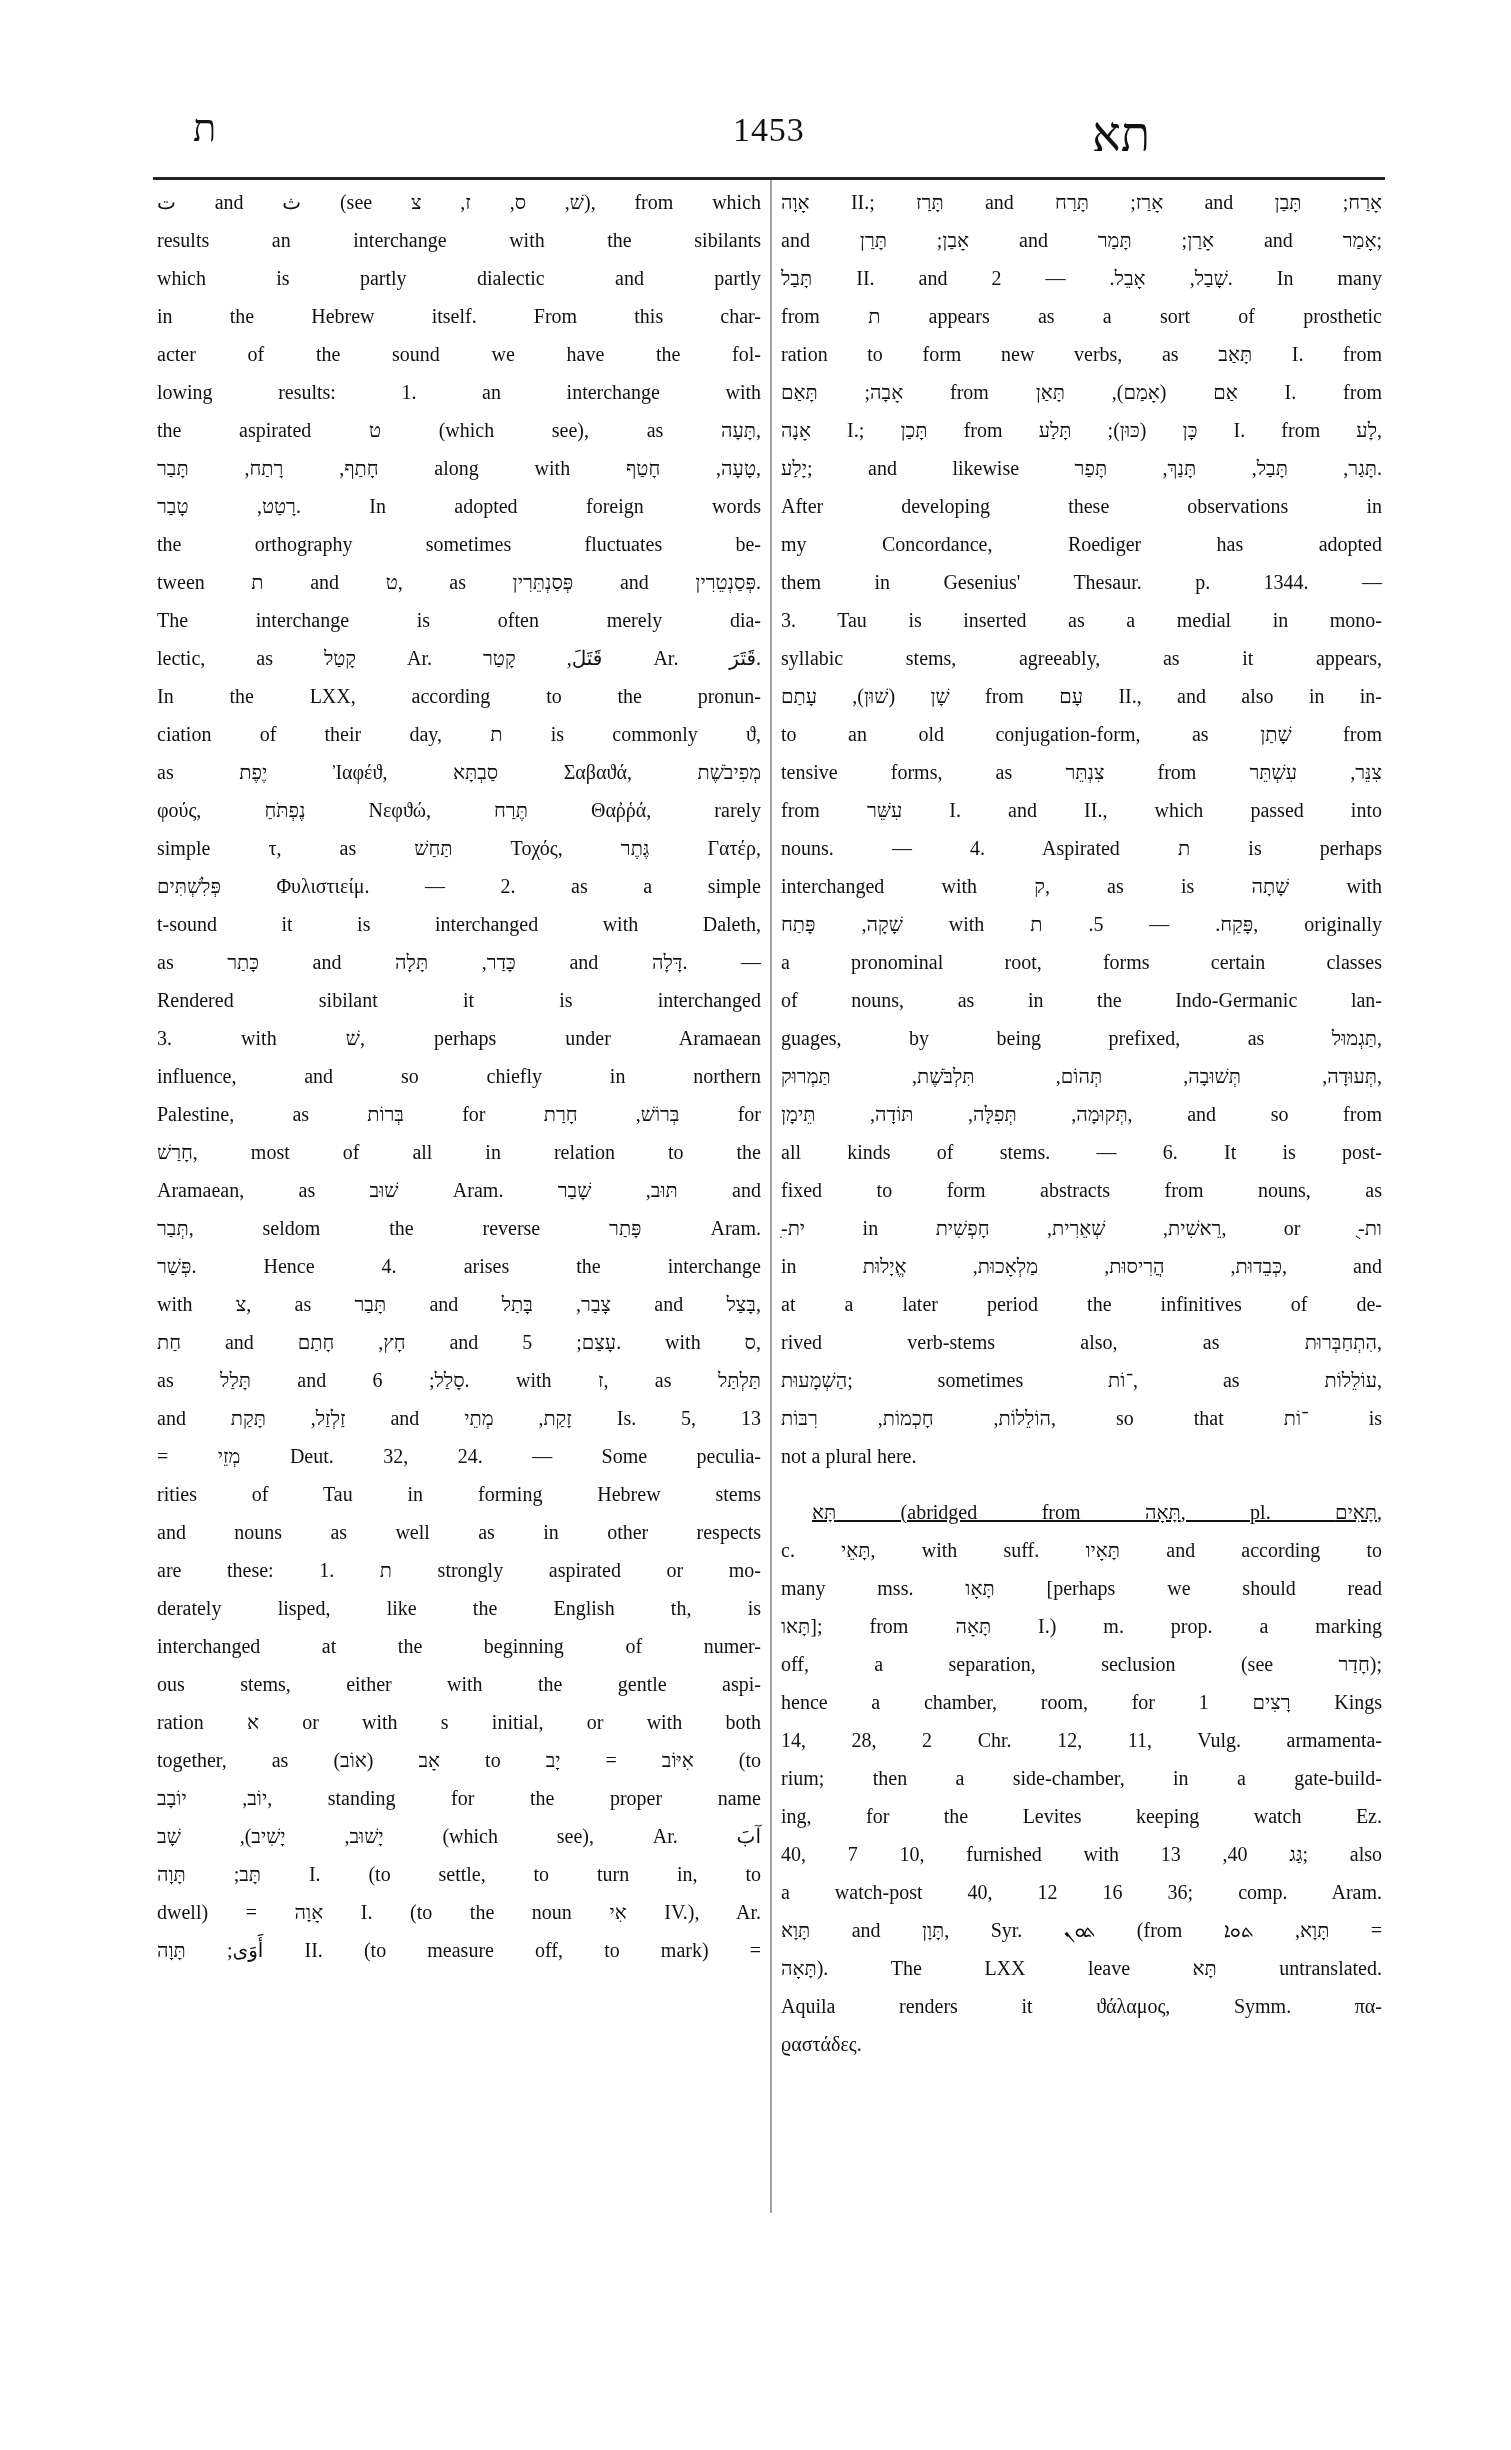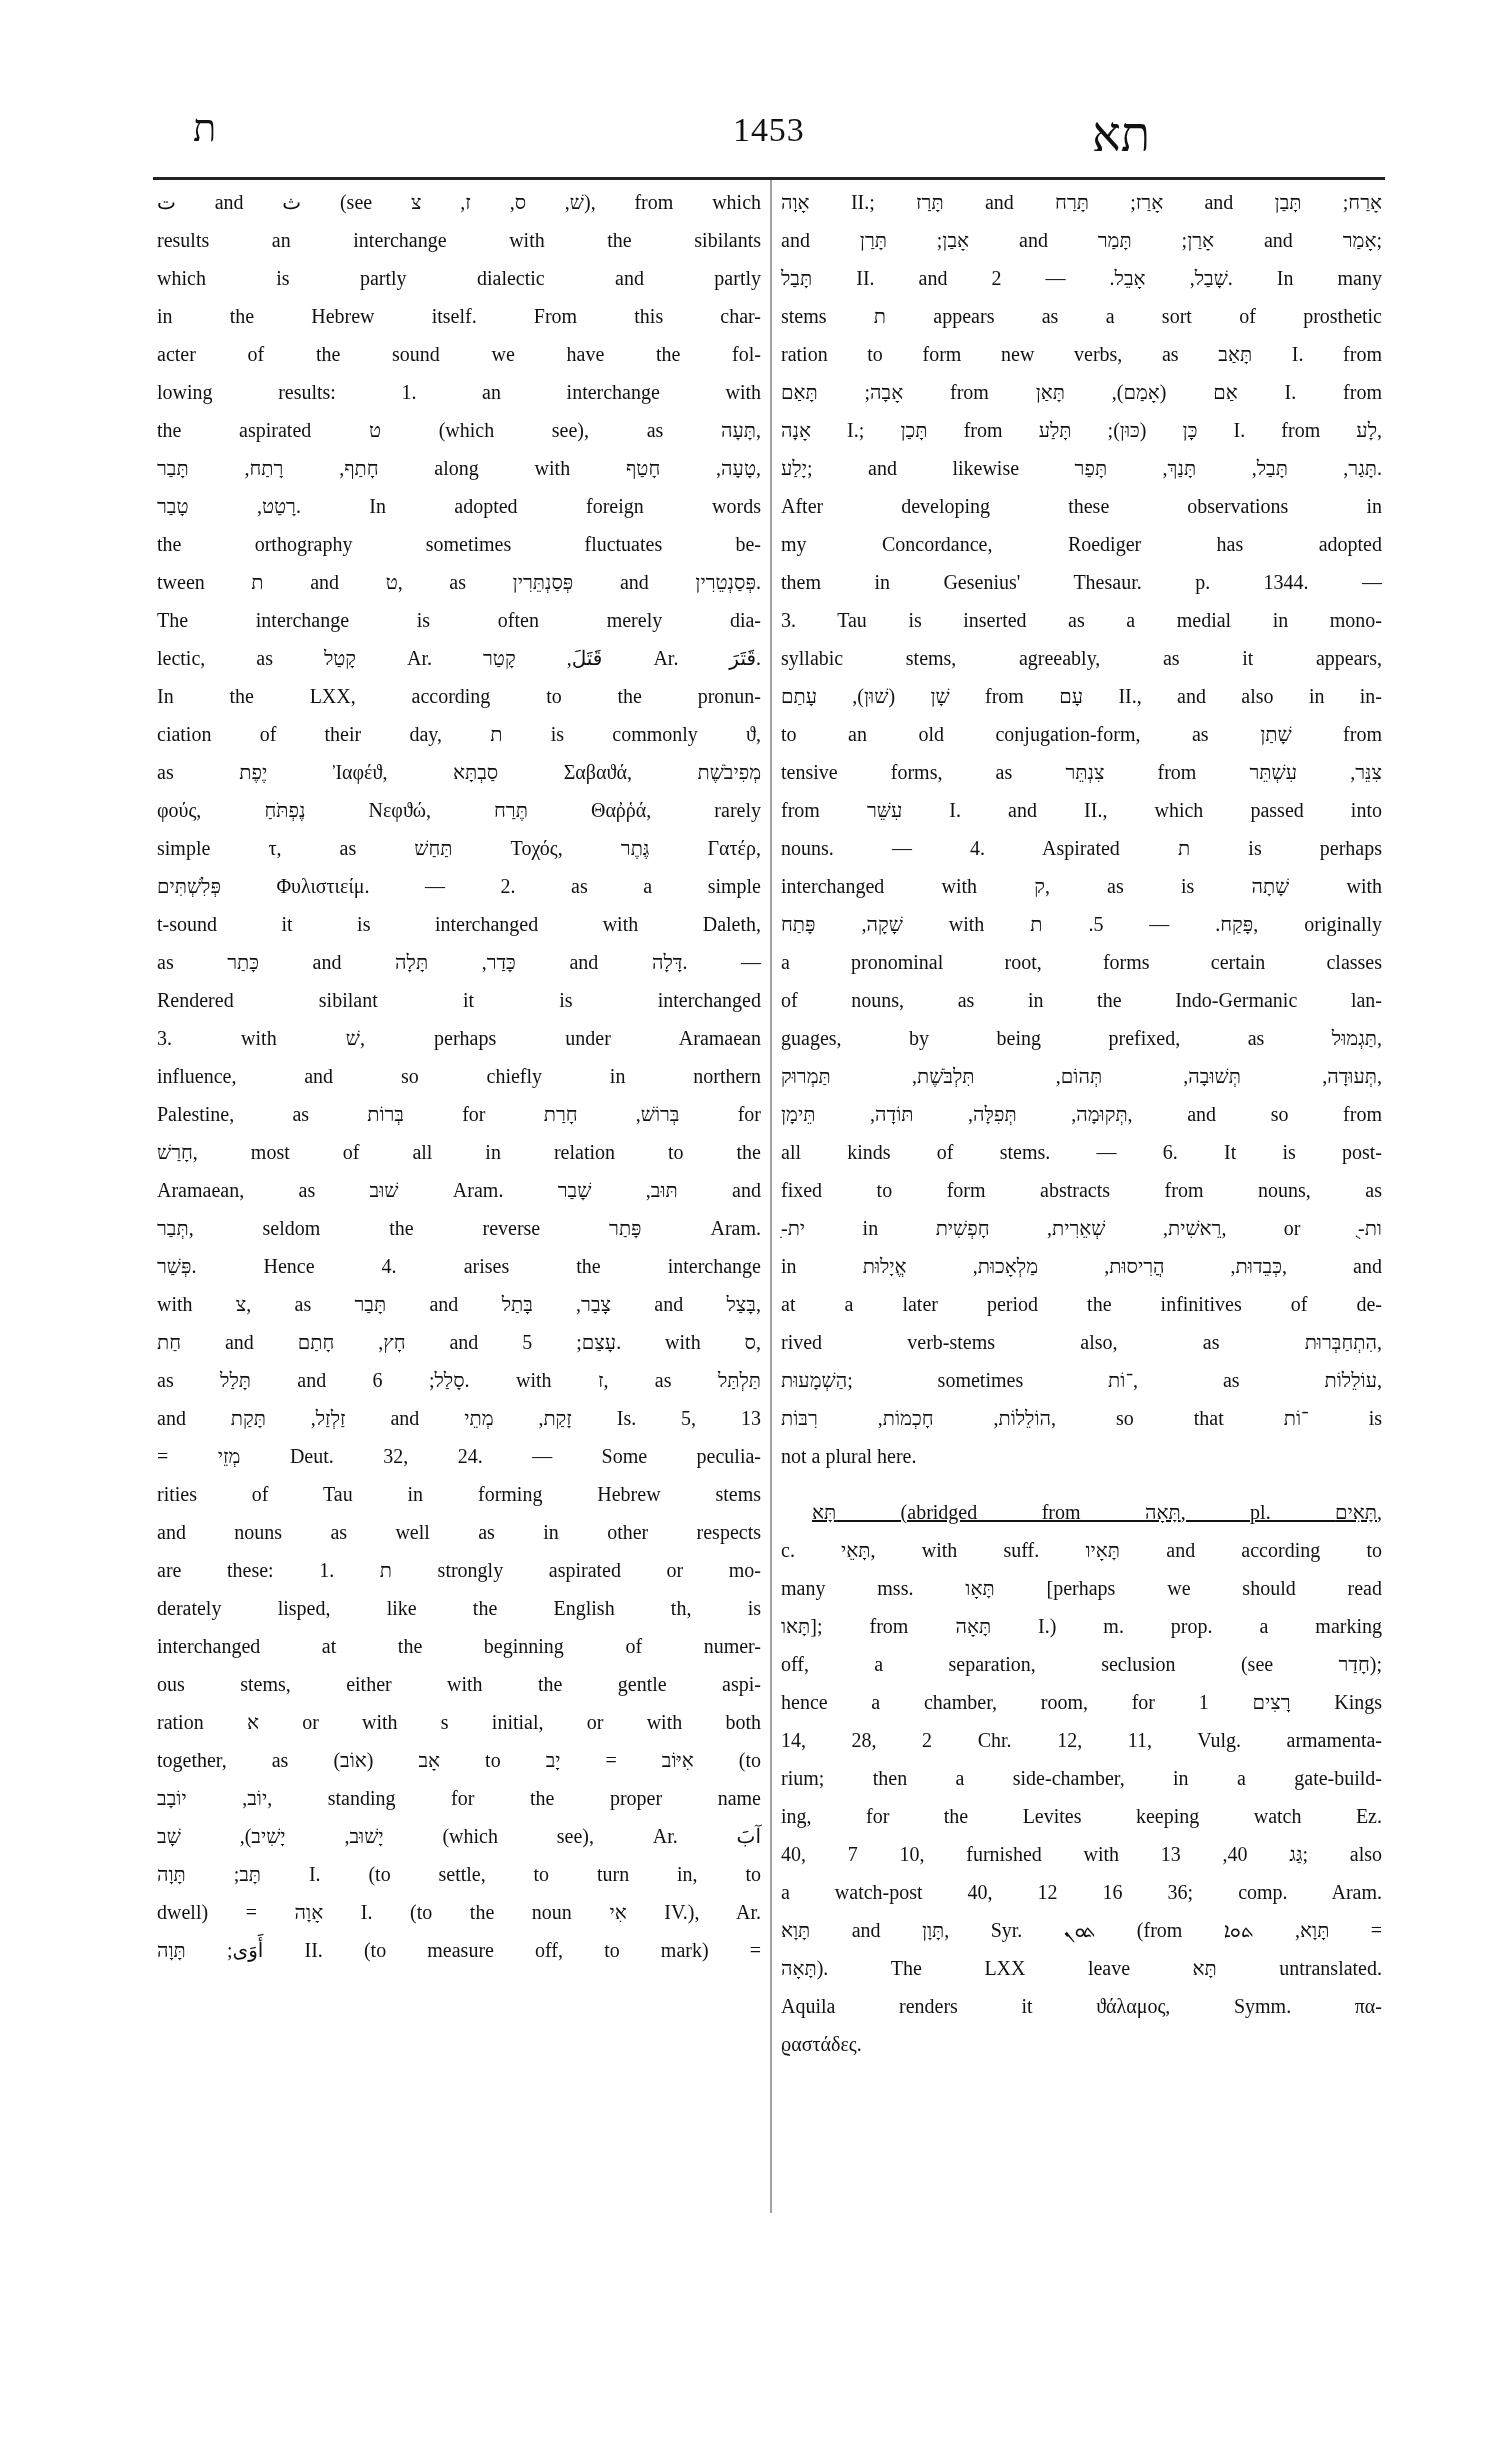--- a/index.html
+++ b/index.html
@@ -75,21 +75,21 @@
     <span class="line">יוֹב, יוֹבָב, standing for the proper name</span>
     <span class="line">יָשׁוּב, יָשִׁיב), שָׁב (which see), Ar. آبَ</span>
     <span class="line">תָּב; תָּוָה I. (to settle, to turn in, to</span>
     <span class="line">dwell) = אָוָה I. (to the noun אִי IV.), Ar.</span>
     <span class="line">أَوَى; תָּוָה II. (to measure off, to mark) =</span>
   </div>
 <div class="column col-right" id="col-right">
     <span class="line">אָוָה II.; תָּרַז and אָרַז; תָּרַח and אָרַח; תָּבַן</span>
     <span class="line">and אָבַן; תָּרַן and אָרַן; תָּמַר and אָמַר;</span>
     <span class="line">תָּבַל II. and שָׁבַל, אָבֵל. — 2. In many</span>
-    <span class="line">stems ת appears as a sort of prosthetic</span>
+    <span class="line">from ת appears as a sort of prosthetic</span>
     <span class="line">ration to form new verbs, as תָּאַב I. from</span>
     <span class="line">אָבָה; תָּאַם from אַם (אָמַם), תָּאַן I. from</span>
     <span class="line">אָנָה I.; תָּכַן from כָּן (כּוּן); תָּלַע I. from לָע,</span>
     <span class="line">יָלַע; and likewise תָּגַר, תָּבַל, תָּנַךְ, תָּפַר.</span>
     <span class="line">After developing these observations in</span>
     <span class="line">my Concordance, Roediger has adopted</span>
     <span class="line">them in Gesenius' Thesaur. p. 1344. —</span>
     <span class="line">3. Tau is inserted as a medial in mono-</span>
     <span class="line">syllabic stems, agreeably, as it appears,</span>
     <span class="line">שָׁן (שׁוּן), עָתַם from עָם II., and also in in-</span>

